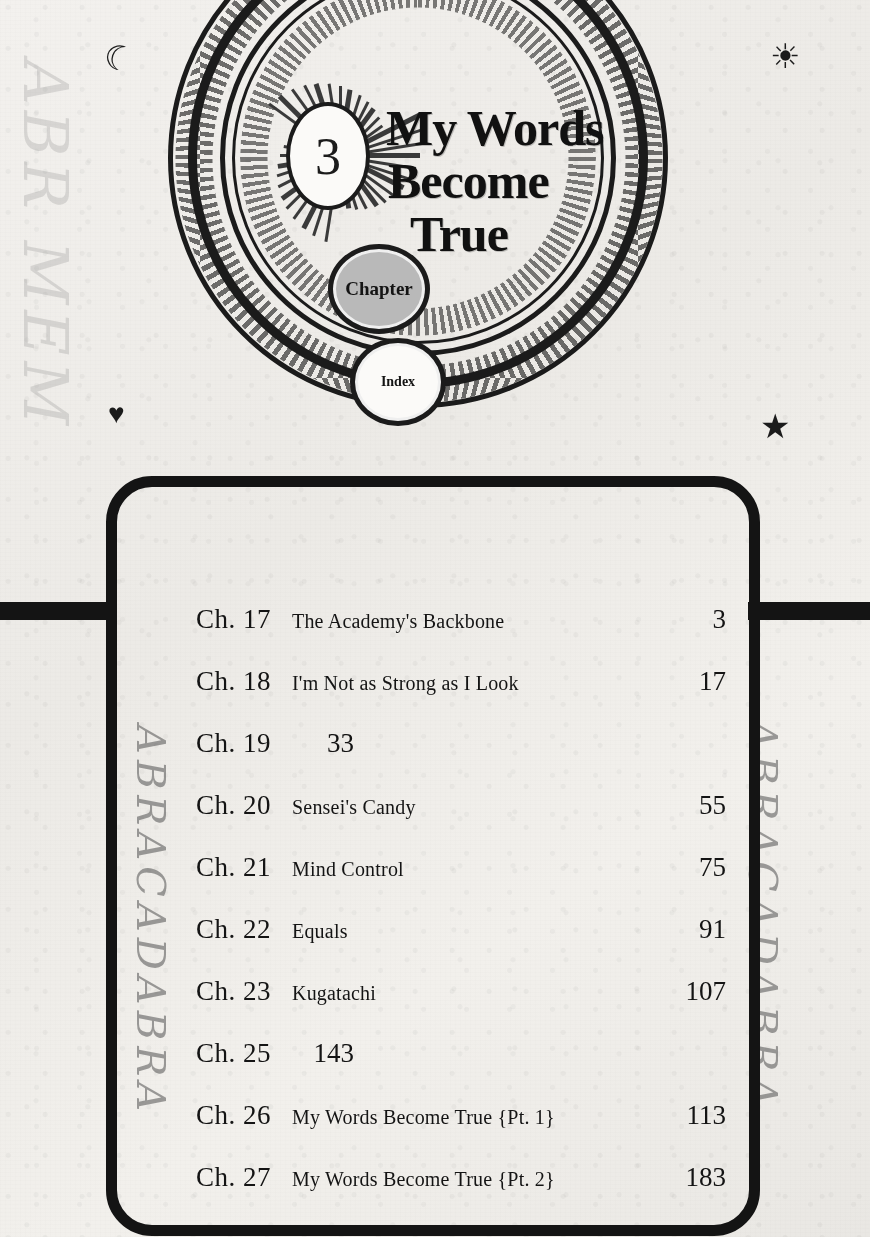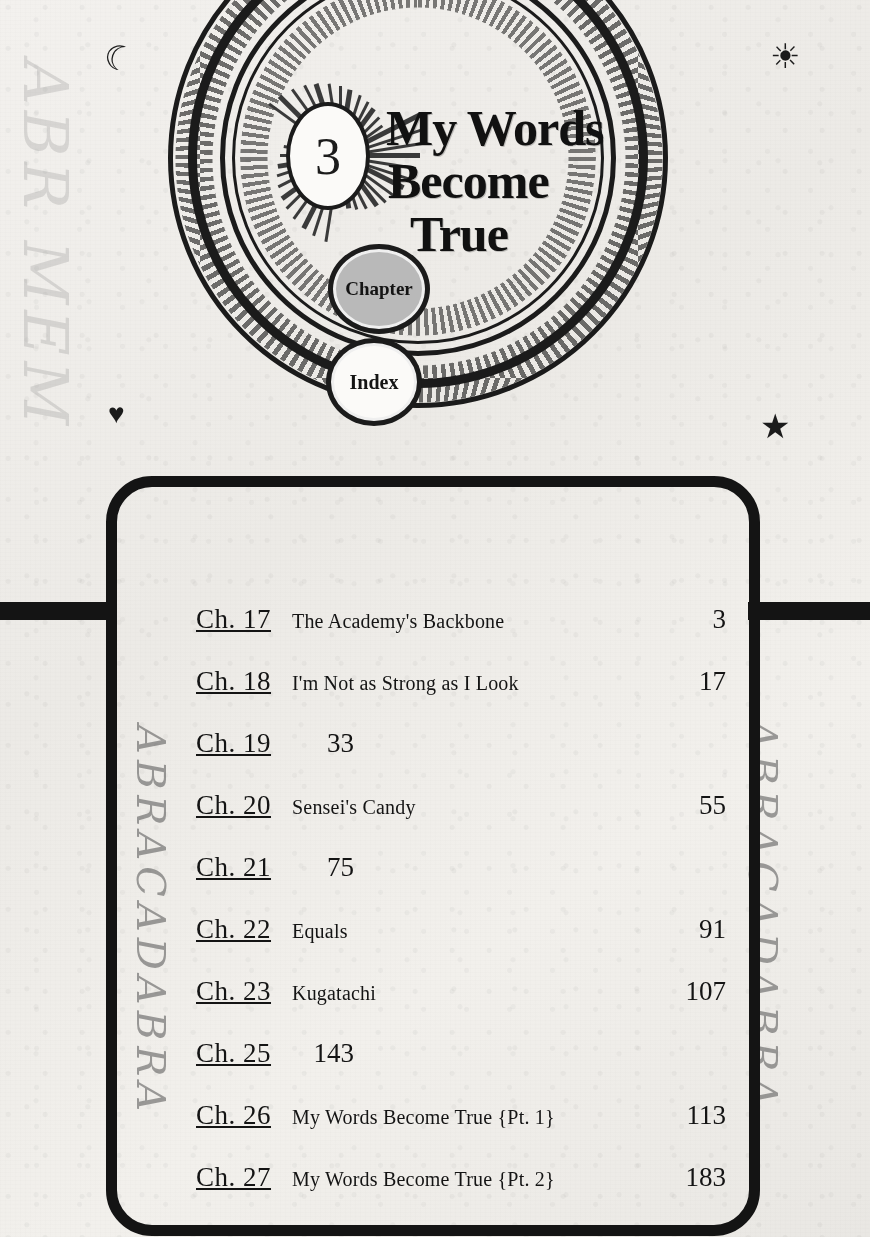--- a/index.html
+++ b/index.html
@@ -141,23 +141,23 @@
     font-family: "Liberation Serif", serif;
     font-weight: bold;
     box-shadow: inset 0 0 0 3px #efefef;
   }
   .chapter-badge {
     left: 160px; top: 330px;
     width: 92px; height: 80px;
     font-size: 19px;
   }
   .index-badge {
-    left: 158px; top: 424px;
+    left: 182px; top: 424px;
     width: 86px; height: 78px;
-    font-size: 20px;
+    font-size: 14px;
     background: #fbfaf8;
   }
 
   .title-block {
     position: absolute;
     left: 218px;
     top: 190px;
     width: 300px;
     color: #111;
     font-family: Liberation Serif, serif;
@@ -209,21 +209,20 @@
     display: flex;
     align-items: baseline;
     height: 62px;
     color: #141414;
     font-family: "Liberation Serif", serif;
   }
   .toc-ch {
     width: 96px;
     font-size: 27px;
     letter-spacing: .5px;
-    text-decoration: underline;
   }
   .toc-title {
     flex: 1;
     font-size: 20px;
     letter-spacing: .2px;
   }
   .toc-page {
     width: 62px;
     text-align: right;
     font-size: 27px;
@@ -325,20 +324,21 @@
         <div class="toc-ch">Ch. 19</div>
         <div class="toc-page">33</div>
       </div>
       <div class="toc-row">
         <div class="toc-ch">Ch. 20</div>
         <div class="toc-title">Sensei's Candy</div>
         <div class="toc-page">55</div>
       </div>
       <div class="toc-row">
         <div class="toc-ch">Ch. 21</div>
+        <div class="toc-title">Mind Control</div>
         <div class="toc-page">75</div>
       </div>
       <div class="toc-row">
         <div class="toc-ch">Ch. 22</div>
         <div class="toc-title">Equals</div>
         <div class="toc-page">91</div>
       </div>
       <div class="toc-row">
         <div class="toc-ch">Ch. 23</div>
         <div class="toc-title">Kugatachi</div>

